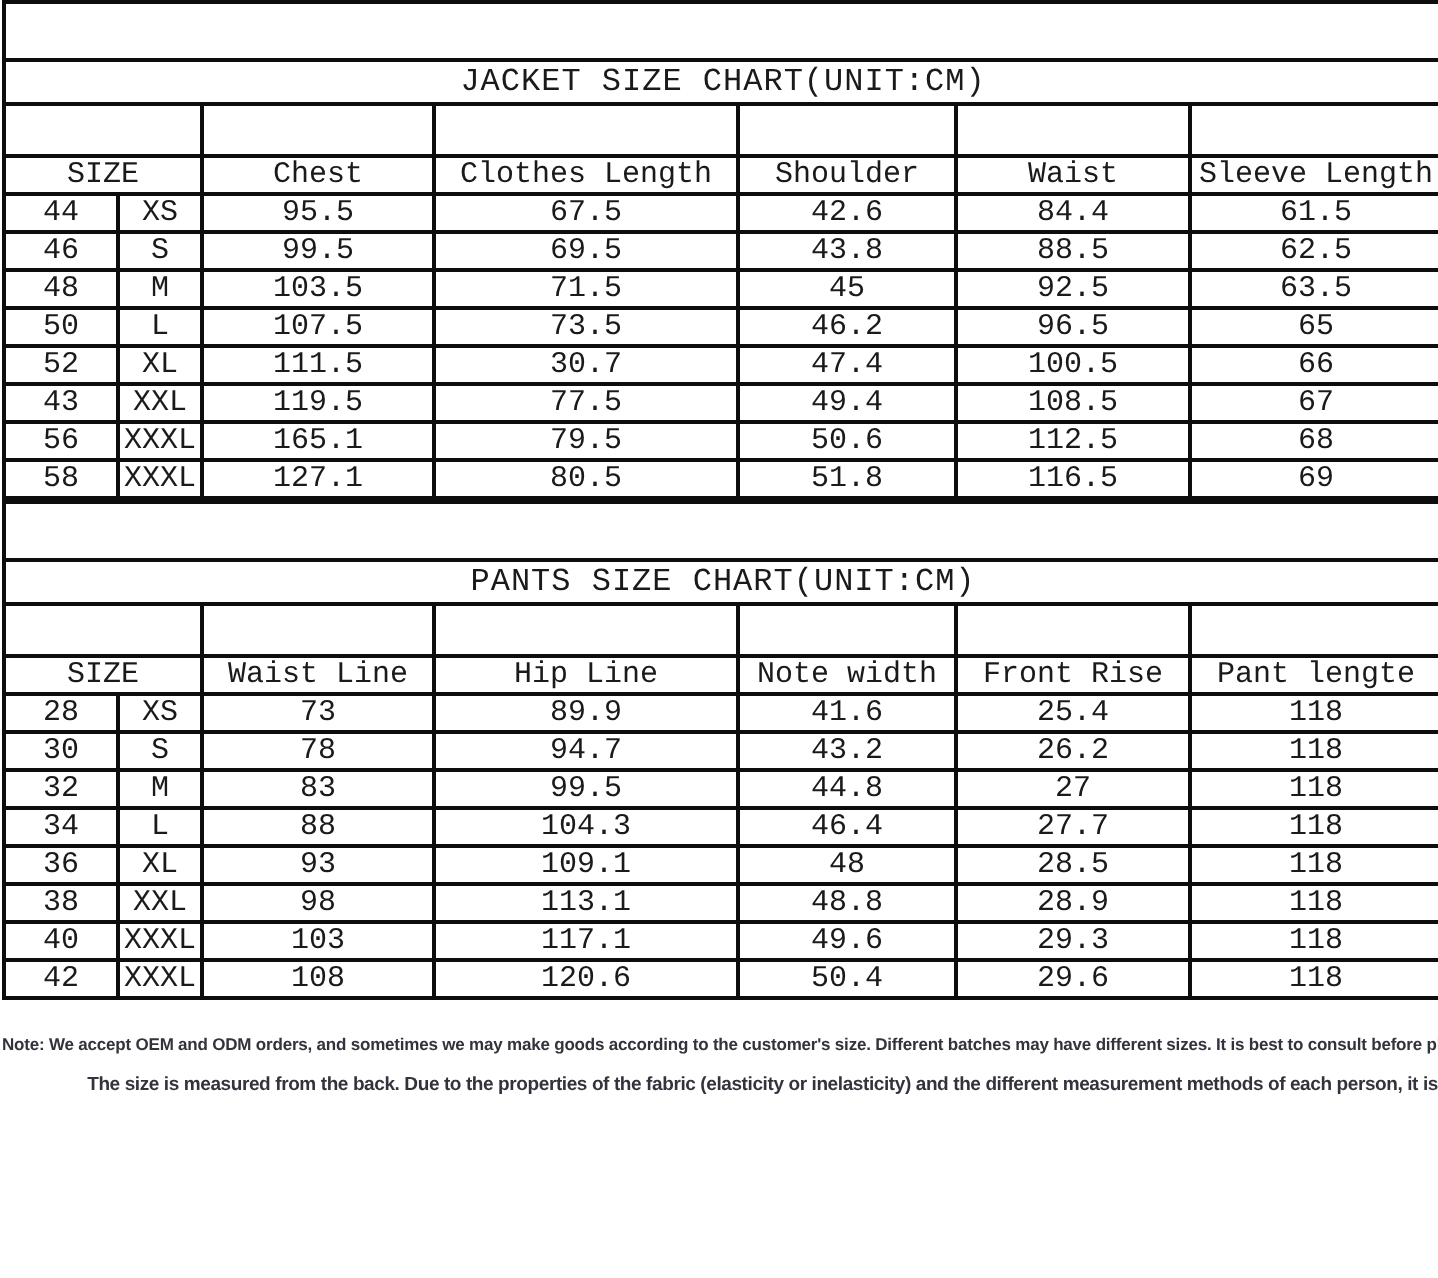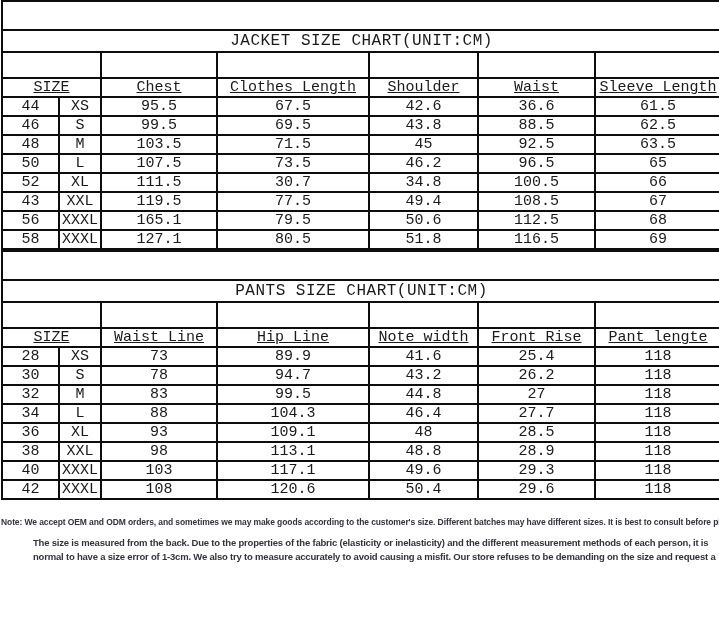--- a/index.html
+++ b/index.html
@@ -26,21 +26,21 @@
     font-size: 15px;
     overflow: hidden;
     white-space: nowrap;
   }
   .jacket-table { margin-top: 2px; }
   .pants-table  { margin-top: 21px; }
 
   tr.t-spacer td { height: 29px; }
   tr.t-title  td { height: 22px; font-size: 16px; letter-spacing: 0.5px; }
   tr.t-blank  td { height: 26px; }
-  tr.t-head   td { height: 19px; text-decoration: underline; }
+  tr.t-head   td { height: 19px; }
   tbody.t-body tr td { height: 18px; }
 
   
   col.c-sizenum { width: 57px; }
   col.c-sizelet { width: 42px; }
   col.c-w1 { width: 116px; }
   col.c-w2 { width: 152px; }
   col.c-w3 { width: 109px; }
   col.c-w4 { width: 117px; }
   col.c-w5 { width: 126px; }
@@ -57,20 +57,21 @@
     letter-spacing: -0.1px;
     white-space: nowrap;
   }
   .note-paragraph {
     margin-top: 9px;
     margin-left: 33px;
     font-size: 9.5px;
     font-weight: 700;
     letter-spacing: -0.2px;
     line-height: 14px;
+    text-align: right;
   }
   .note-paragraph div { white-space: nowrap; }
 </style>
 </head>
 <body>
 
 <div class="sheet">
 
   <table class="size-table jacket-table">
     <colgroup>
@@ -106,21 +107,21 @@
         <td>Sleeve Length</td>
       </tr>
     </tbody>
     <tbody class="t-body">
         <tr>
           <td>44</td>
           <td>XS</td>
           <td>95.5</td>
           <td>67.5</td>
           <td>42.6</td>
-          <td>36.6</td>
+          <td>84.4</td>
           <td>61.5</td>
         </tr>
         <tr>
           <td>46</td>
           <td>S</td>
           <td>99.5</td>
           <td>69.5</td>
           <td>43.8</td>
           <td>88.5</td>
           <td>62.5</td>
@@ -141,21 +142,21 @@
           <td>73.5</td>
           <td>46.2</td>
           <td>96.5</td>
           <td>65</td>
         </tr>
         <tr>
           <td>52</td>
           <td>XL</td>
           <td>111.5</td>
           <td>30.7</td>
-          <td>34.8</td>
+          <td>47.4</td>
           <td>100.5</td>
           <td>66</td>
         </tr>
         <tr>
           <td>43</td>
           <td>XXL</td>
           <td>119.5</td>
           <td>77.5</td>
           <td>49.4</td>
           <td>108.5</td>
@@ -289,17 +290,16 @@
           <td>29.6</td>
           <td>118</td>
         </tr>
       </tbody>
   </table>
 
   <div class="notes">
     <div class="note-line">Note: We accept OEM and ODM orders, and sometimes we may make goods according to the customer's size. Different batches may have different sizes. It is best to consult before placing an order.</div>
     <div class="note-paragraph">
       <div>The size is measured from the back. Due to the properties of the fabric (elasticity or inelasticity) and the different measurement methods of each person, it is</div>
-      <div>normal to have a size error of 1-3cm. We also try to measure accurately to avoid causing a misfit. Our store refuses to be demanding on the size and request a</div>
     </div>
   </div>
 
 </div>
 
 </body></html>

